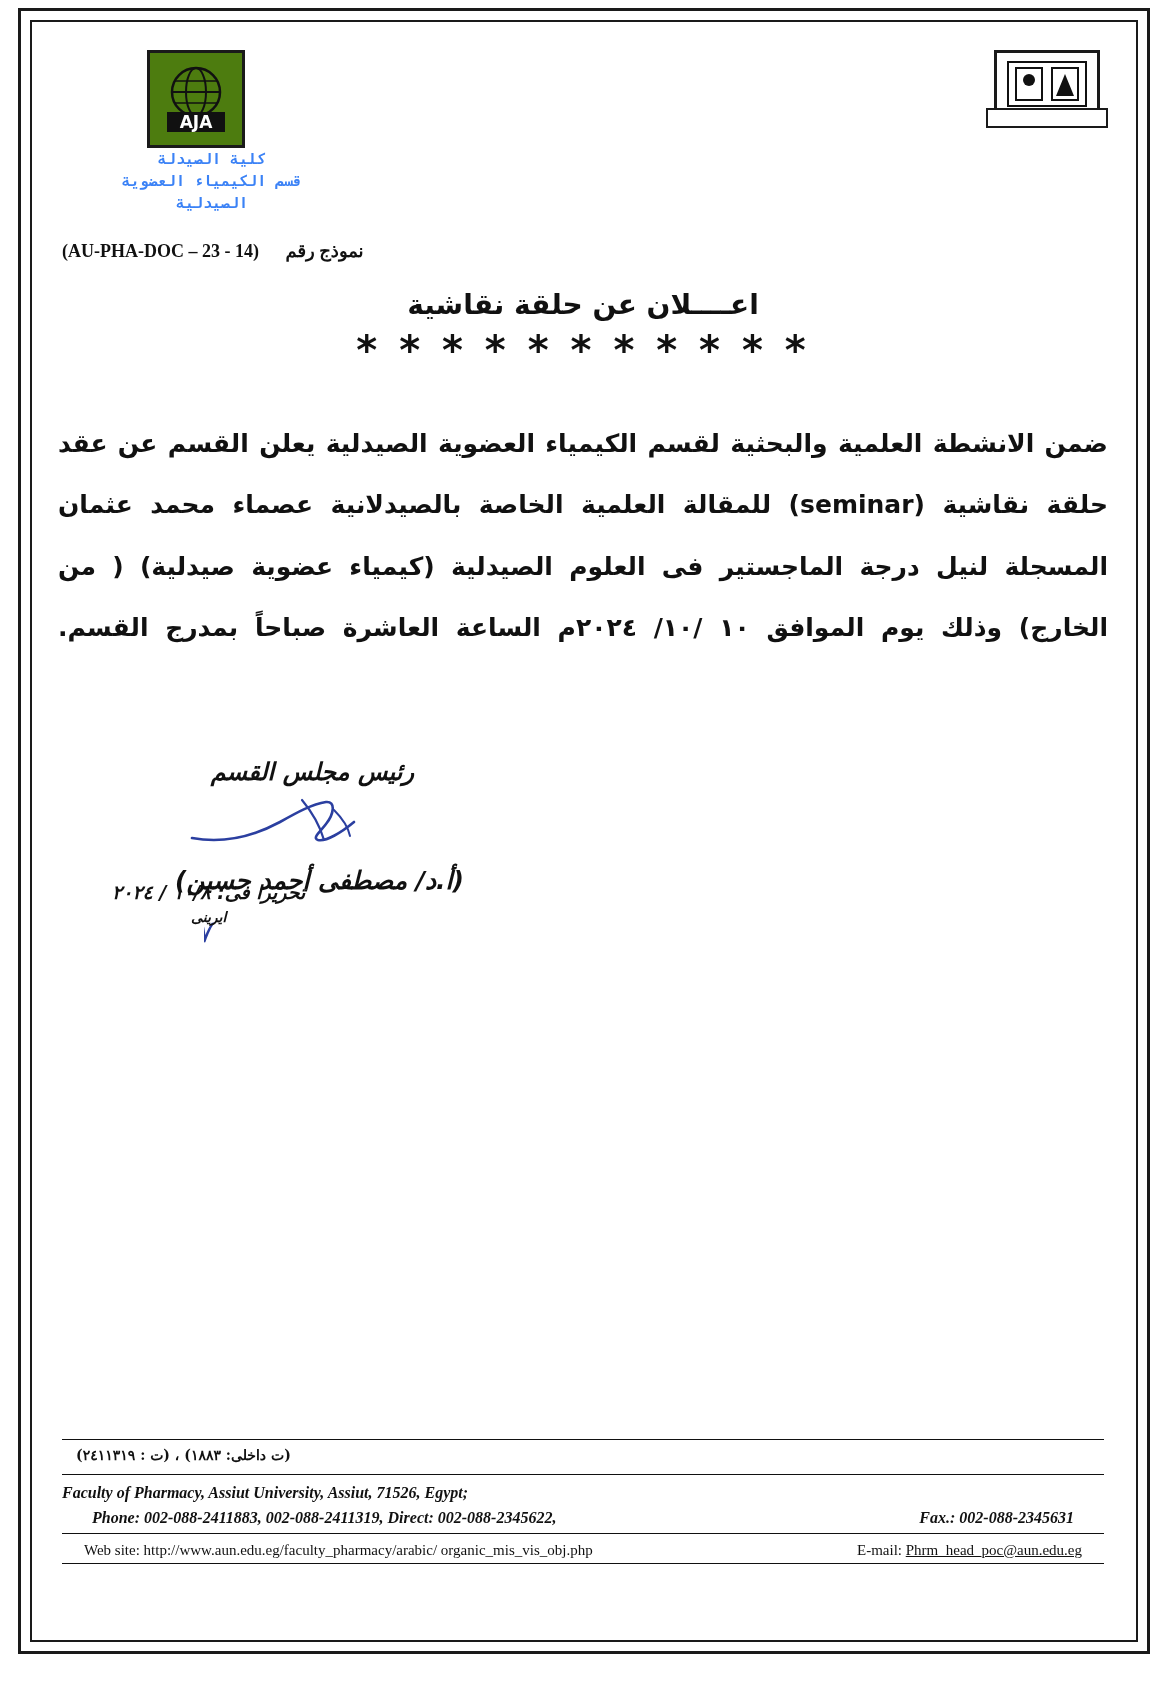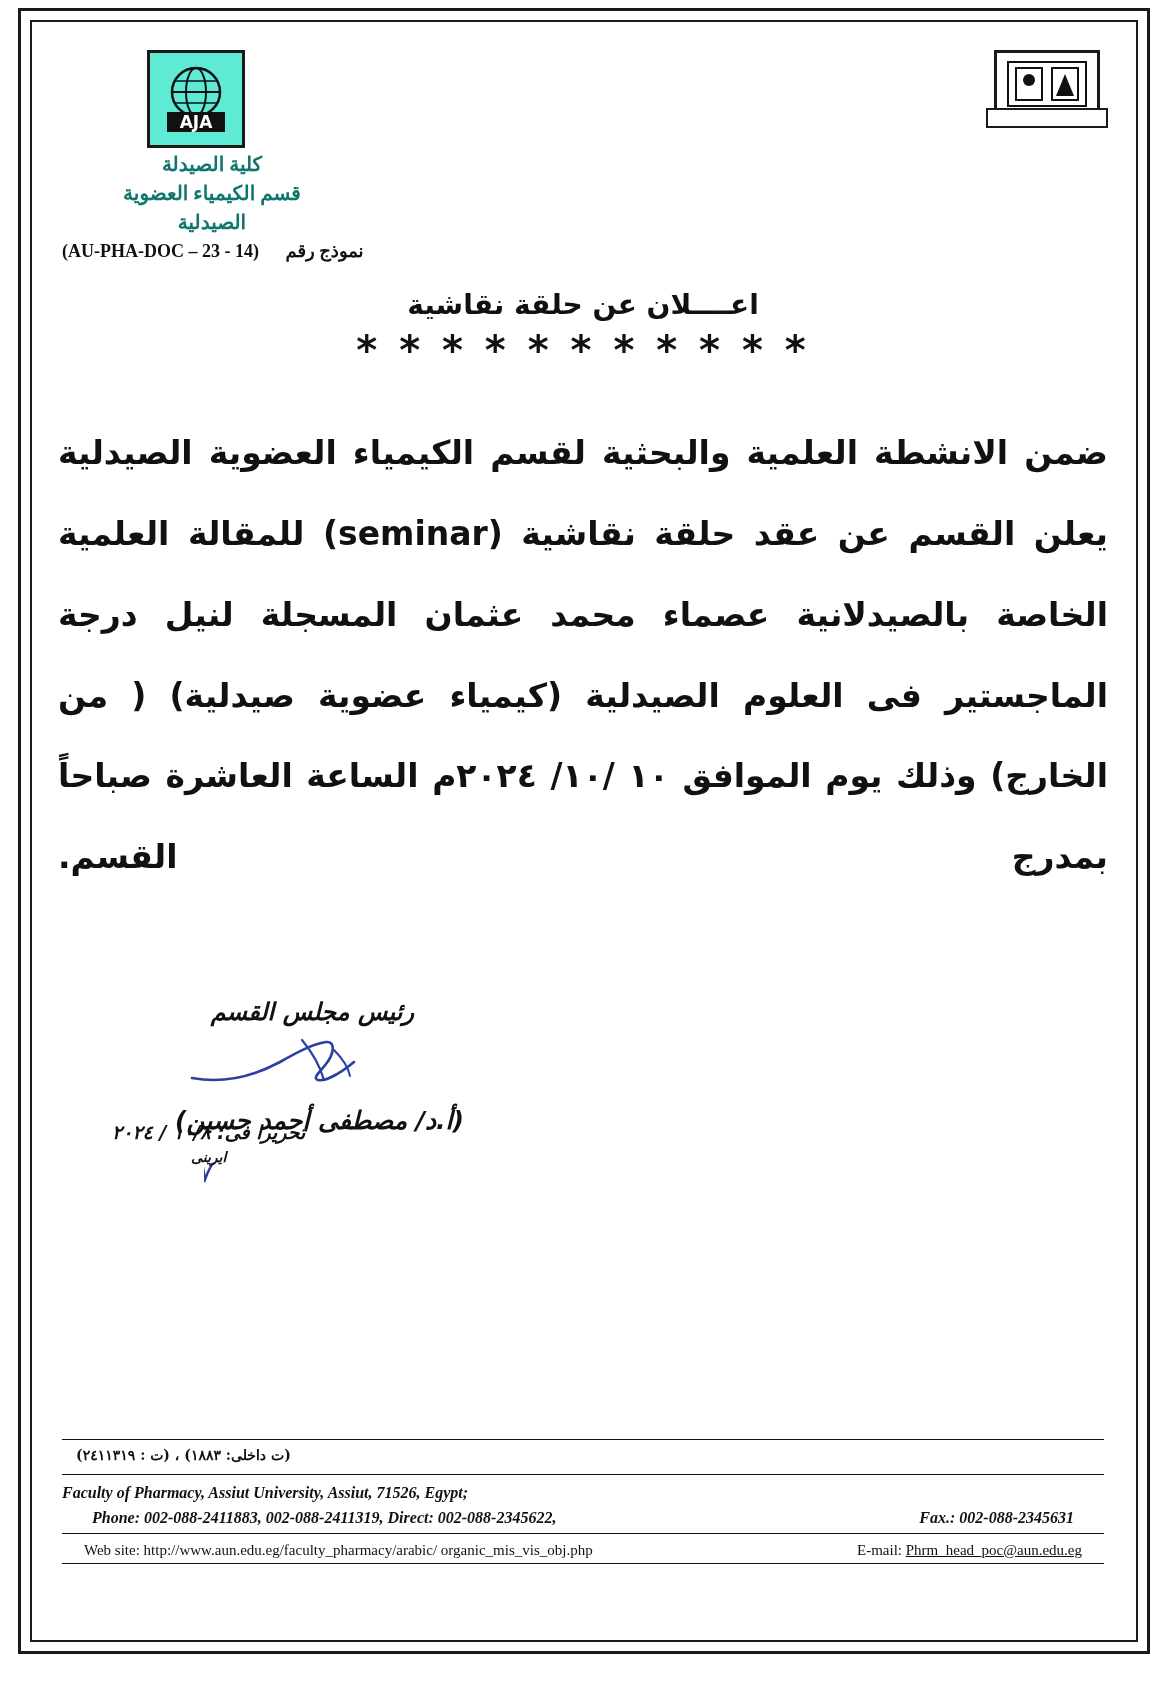--- a/index.html
+++ b/index.html
@@ -45,38 +45,38 @@
     position: relative;
     height: 200px;
   }
   .logo-aja {
     position: absolute;
     left: 95px;
     top: 10px;
     width: 92px;
     height: 92px;
     border: 3px solid #1a1a1a;
-    background: #5eead4;
+    background: #4d7c0f;
     display: flex;
     align-items: center;
     justify-content: center;
   }
   .logo-aja svg { display:block; }
 
   .dept-lines {
     position: absolute;
     left: 60px;
     top: 110px;
     width: 200px;
     text-align: center;
-    font-family: Liberation Serif, serif;
-    font-weight: bold;
-    font-size: 20px;
+    font-family: Liberation Mono, monospace;
+    font-weight: bold;
+    font-size: 15px;
     line-height: 1.45;
-    color: #0f766e;
+    color: #3b82f6;
     direction: rtl;
   }
 
   .logo-univ {
     position: absolute;
     right: 10px;
     top: 10px;
     width: 118px;
     height: 84px;
   }
@@ -140,21 +140,21 @@
     font-family: "DejaVu Sans", sans-serif;
   }
 
   
   .body-text {
     direction: rtl;
     text-align: justify;
     text-align-last: justify;
     font-family: "DejaVu Sans", sans-serif;
     font-weight: bold;
-    font-size: 33px;
+    font-size: 25px;
     line-height: 2.45;
     color: #111;
     margin: 40px 6px 0 6px;
   }
 
   
   .sign-block {
     position: relative;
     margin-top: 100px;
     height: 210px;

